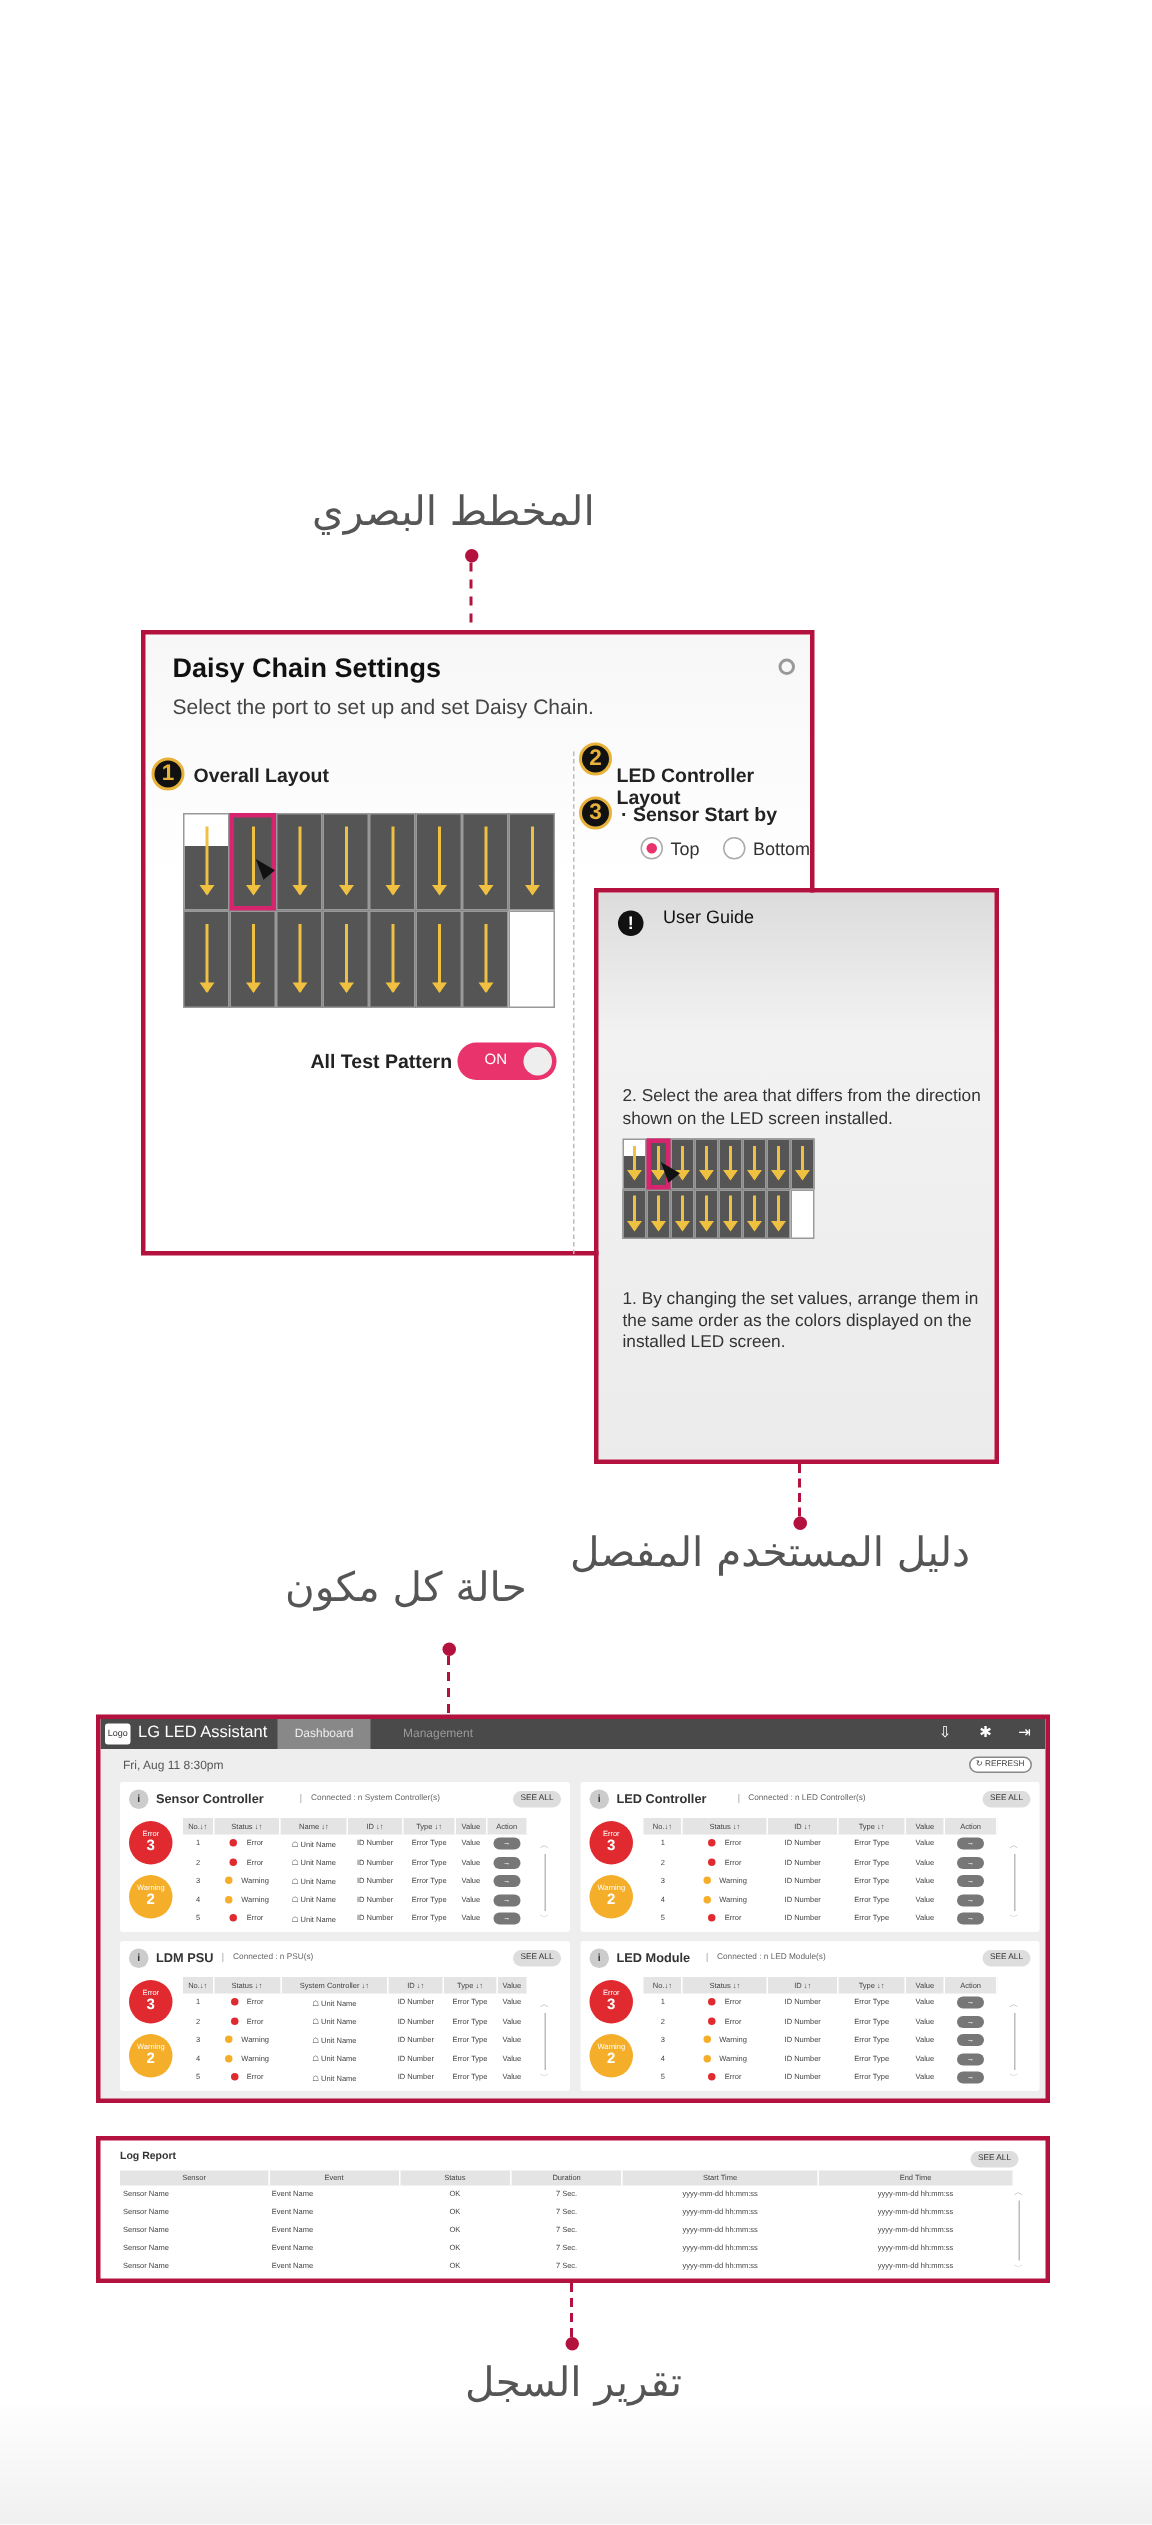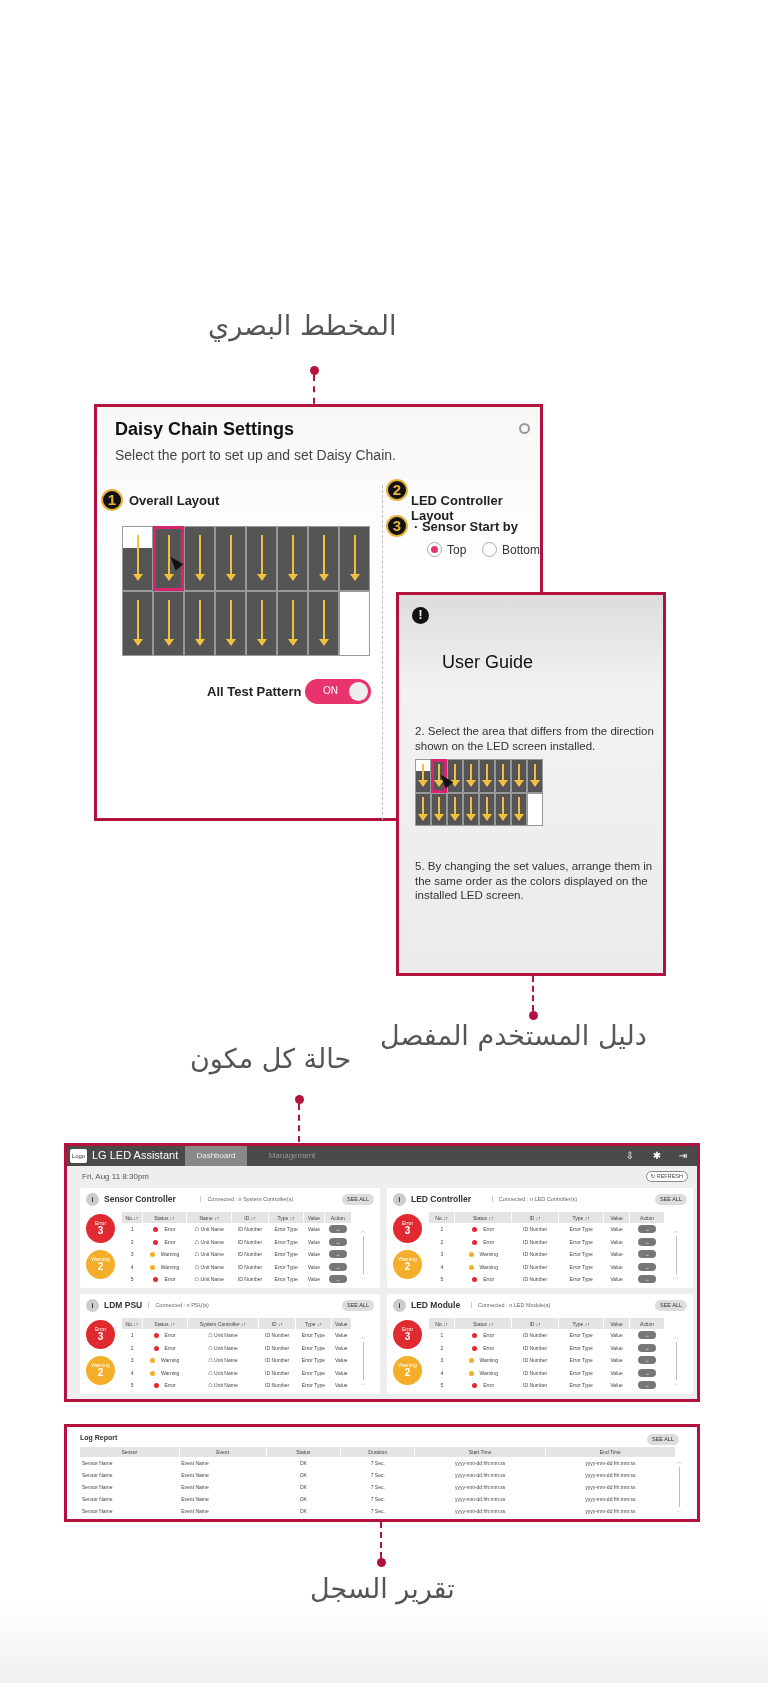--- a/index.html
+++ b/index.html
@@ -6,21 +6,21 @@
   html, body { width: 768px; height: 1683px; background: #fff; overflow: hidden; }
   body { position: relative; font-family: "Liberation Sans", sans-serif; color: #222; }
   .bottom-fade { position: absolute; left: 0; top: 1600px; width: 768px; height: 83px; background: linear-gradient(#fff, #f0f0f0); }
 
   .callout { position: absolute; font-family: "DejaVu Sans", sans-serif; font-size: 27px; color: #555; direction: rtl; white-space: nowrap; }
   .dot { position: absolute; width: 9px; height: 9px; border-radius: 50%; background: #b4123e; }
   .dash { position: absolute; width: 0; border-left: 2px dashed #b4123e; }
   .frame { position: absolute; border: 3px solid #b4123e; }
 
   
-  .dc { left: 94px; top: 404px; width: 449px; height: 417px; background: linear-gradient(#f7f7f7, #fff 40%); }
+  .dc { left: 94px; top: 420px; width: 449px; height: 417px; background: linear-gradient(#f7f7f7, #fff 40%); }
   .dc-title { position: absolute; left: 18px; top: 12px; font-size: 18px; font-weight: bold; color: #111; }
   .dc-sub { position: absolute; left: 18px; top: 40px; font-size: 14px; color: #444; }
   .dc-close { position: absolute; right: 10px; top: 16px; width: 11px; height: 11px; border: 2px solid #999; border-radius: 50%; }
   .num { position: absolute; width: 22px; height: 22px; border-radius: 50%; background: #111; border: 2px solid #e8b23a; color: #e8b23a; font-size: 15px; font-weight: bold; text-align: center; line-height: 18px; }
   .sec-label { position: absolute; font-size: 13px; font-weight: bold; color: #222; }
   .vdiv { position: absolute; left: 285px; top: 78px; height: 335px; border-left: 1px dashed #bbb; }
   .grid { position: absolute; display: grid; }
   .cell { background: #555; border: 1px solid #999; position: relative; }
   .cell.blank { background: #fff; }
   .cell.sel { outline: 3px solid #d6246e; outline-offset: -3px; z-index: 2; }
@@ -31,21 +31,21 @@
   .toggle { position: absolute; left: 208px; top: 272px; width: 66px; height: 25px; border-radius: 13px; background: #e8336d; }
   .toggle span.t { position: absolute; left: 18px; top: 6px; font-size: 10px; color: #fff; }
   .toggle .knob { position: absolute; right: 3px; top: 3px; width: 19px; height: 19px; border-radius: 50%; background: #eee; }
   .radio { position: absolute; width: 15px; height: 15px; border-radius: 50%; border: 1px solid #aaa; background: #fff; }
   .radio.on::after { content: ""; position: absolute; left: 3px; top: 3px; width: 7px; height: 7px; border-radius: 50%; background: #e8336d; }
   .radio-label { position: absolute; font-size: 12px; color: #333; }
 
   
   .ug { left: 396px; top: 592px; width: 270px; height: 384px; background: linear-gradient(#dcdcdc, #f2f2f2 25%, #ebebeb); }
   .ug-icon { position: absolute; left: 13px; top: 12px; width: 17px; height: 17px; border-radius: 50%; background: #111; color: #fff; font-size: 12px; font-weight: bold; text-align: center; line-height: 17px; }
-  .ug-title { position: absolute; left: 43px; top: 9px; font-size: 18px; color: #111; margin-top: 48px; }
+  .ug-title { position: absolute; left: 43px; top: 9px; font-size: 12px; color: #111; }
   .ug-p { position: absolute; left: 16px; width: 240px; font-size: 11.5px; line-height: 14.5px; color: #333; }
 
   
   .db { left: 64px; top: 1143px; width: 636px; height: 259px; background: #eee; overflow: hidden; padding-left: 24px; }
   .db-top { position: absolute; left: 0; top: 0; width: 100%; height: 20px; background: #4a4a4a; }
   .db-logo { position: absolute; left: 3px; top: 3px; width: 17px; height: 14px; background: #fff; border-radius: 2px; font-size: 6px; color: #333; text-align: center; line-height: 14px; }
   .db-app { position: absolute; left: 25px; top: 3px; font-size: 11px; color: #fff; }
   .db-tab { position: absolute; top: 0; height: 20px; font-size: 8px; line-height: 20px; text-align: center; }
   .db-tab.active { left: 118px; width: 62px; background: #888; color: #eee; }
   .db-tab.inactive { left: 180px; width: 90px; color: #999; }
@@ -78,21 +78,21 @@
   .lr-see { right: 18px; top: 7px; }
   table.lt { position: absolute; left: 13px; top: 20px; width: 596px; border-collapse: collapse; font-size: 5px; color: #444; }
   table.lt th { background: #e4e4e4; font-weight: normal; height: 10px; border-right: 1px solid #fff; }
   table.lt td { height: 12px; }
 </style>
 </head>
 <body>
 
 <div class="bottom-fade"></div>
 
-<div class="callout" style="left:208px;top:310px;">المخطط البصري</div>
+<div class="callout" style="left:208px;top:326px;">المخطط البصري</div>
 <div class="dot" style="left:310px;top:366px;"></div>
 <div class="dash" style="left:313px;top:375px;height:40px;"></div>
 
 <div class="frame dc">
   <div class="dc-title">Daisy Chain Settings</div>
   <div class="dc-sub">Select the port to set up and set Daisy Chain.</div>
   <div class="dc-close"></div>
 
   <div class="num" style="left:4px;top:82px;">1</div>
   <div class="sec-label" style="left:32px;top:86px;">Overall Layout</div>
@@ -210,21 +210,21 @@
         <div class="arrow" style="top: 12%; height: 72%;"></div>
       </div>
       <div class="cell">
         <div class="arrow" style="top: 12%; height: 72%;"></div>
       </div>
       <div class="cell">
         <div class="arrow" style="top: 12%; height: 72%;"></div>
       </div>
       <div class="cell blank"></div>
     </div>
-  <div class="ug-p" style="top:264px;">5. By changing the set values, arrange them in the same order as the colors displayed on the installed LED screen.</div>
+  <div class="ug-p" style="top:264px;">1. By changing the set values, arrange them in the same order as the colors displayed on the installed LED screen.</div>
 </div>
 
 <div class="dash" style="left:532px;top:976px;height:35px;"></div>
 <div class="dot" style="left:529px;top:1011px;"></div>
 <div class="callout" style="left:380px;top:1020px;">دليل المستخدم المفصل</div>
 
 <div class="callout" style="left:190px;top:1043px;">حالة كل مكون</div>
 <div class="dot" style="left:295px;top:1095px;"></div>
 <div class="dash" style="left:298px;top:1104px;height:38px;"></div>
 

